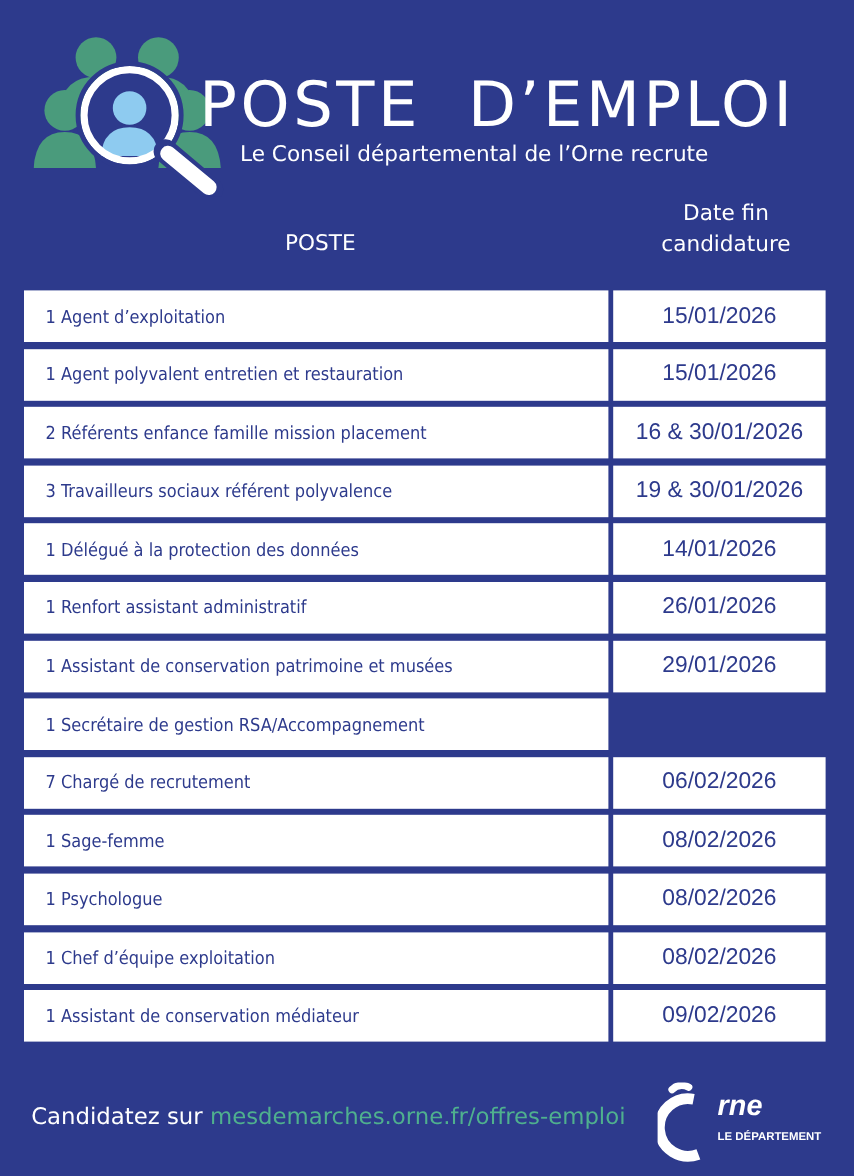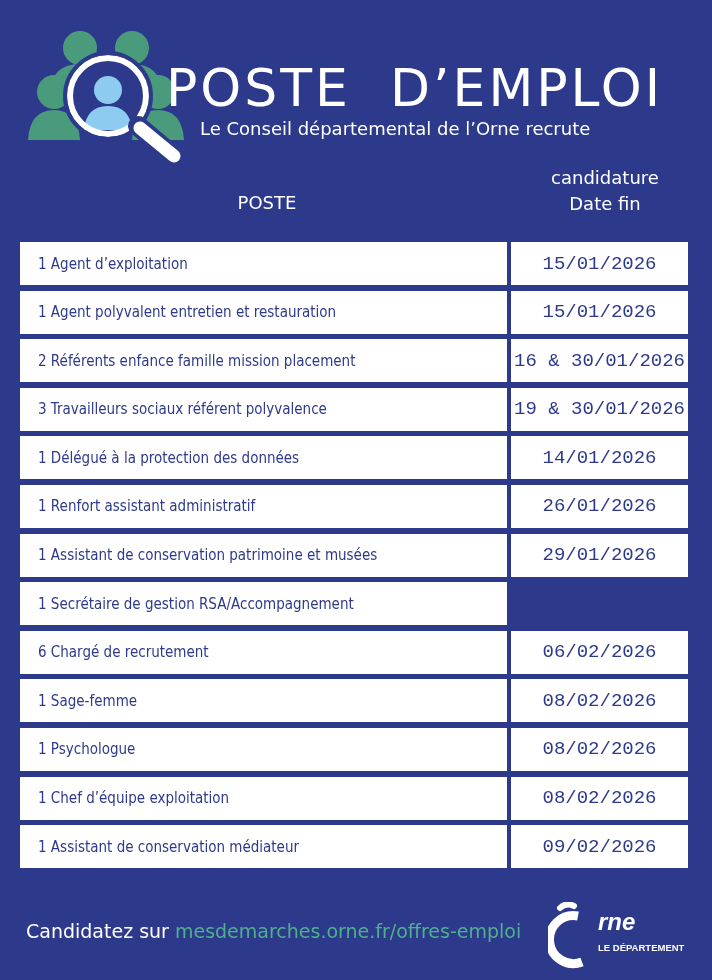--- a/index.html
+++ b/index.html
@@ -35,21 +35,21 @@
     width: 487px; background: #ffffff; box-sizing: border-box;
     padding-left: 18px; display: flex; align-items: center;
     color: #2d3a8c; font-size: 15px;
     font-family: "DejaVu Sans Condensed", "DejaVu Sans", sans-serif;
     white-space: nowrap; overflow: hidden;
   }
   .cell-date {
     width: 177px; margin-left: 4px; background: #ffffff;
     display: flex; align-items: center; justify-content: center;
     color: #2d3a8c; font-size: 19px;
-    font-family: Liberation Mono, monospace; white-space: nowrap;
+    font-family: Liberation Sans, sans-serif; white-space: nowrap;
   }
   .footer {
     position: absolute; left: 26px; top: 920px;
     font-size: 19px; color: #ffffff; font-family: "DejaVu Sans", sans-serif;
     white-space: nowrap;
   }
   .footer .link { color: #4fb08e; }
   .orne-logo { position: absolute; left: 548px; top: 902px; width: 150px; height: 68px; }
   .orne-text {
     position: absolute; left: 598px; top: 908px; color: #fff;
@@ -82,22 +82,22 @@
   <circle cx="80" cy="74" r="43" fill="none" stroke="#2d3a8c" stroke-width="4"></circle>
   <line x1="110" y1="104" x2="148" y2="136" stroke="#2d3a8c" stroke-width="20" stroke-linecap="round"></line>
   <line x1="112" y1="106" x2="146" y2="134" stroke="#ffffff" stroke-width="13" stroke-linecap="round"></line>
 </svg>
 
 <div class="title">POSTE  D’EMPLOI</div>
 <div class="subtitle">Le Conseil départemental de l’Orne recrute</div>
 
 <div class="col-head col-poste">POSTE</div>
 <div class="col-head col-date">
+  <div>Date fin</div>
   <div>candidature</div>
-  <div>Date fin</div>
 </div>
 
 <div class="table">
   <div class="row">
       <div class="cell-poste">1 Agent d’exploitation</div>
       <div class="cell-date">15/01/2026</div>
     </div>
   <div class="row">
       <div class="cell-poste">1 Agent polyvalent entretien et restauration</div>
       <div class="cell-date">15/01/2026</div>
@@ -119,21 +119,21 @@
       <div class="cell-date">26/01/2026</div>
     </div>
   <div class="row">
       <div class="cell-poste">1 Assistant de conservation patrimoine et musées</div>
       <div class="cell-date">29/01/2026</div>
     </div>
   <div class="row">
       <div class="cell-poste">1 Secrétaire de gestion RSA/Accompagnement</div>
     </div>
   <div class="row">
-      <div class="cell-poste">6 Chargé de recrutement</div>
+      <div class="cell-poste">7 Chargé de recrutement</div>
       <div class="cell-date">06/02/2026</div>
     </div>
   <div class="row">
       <div class="cell-poste">1 Sage-femme</div>
       <div class="cell-date">08/02/2026</div>
     </div>
   <div class="row">
       <div class="cell-poste">1 Psychologue</div>
       <div class="cell-date">08/02/2026</div>
     </div>

